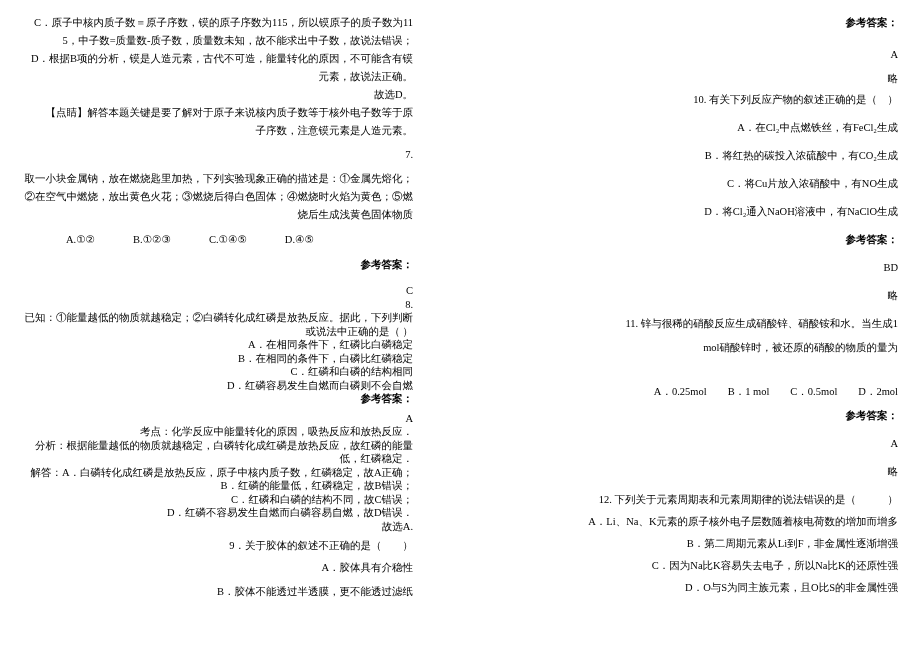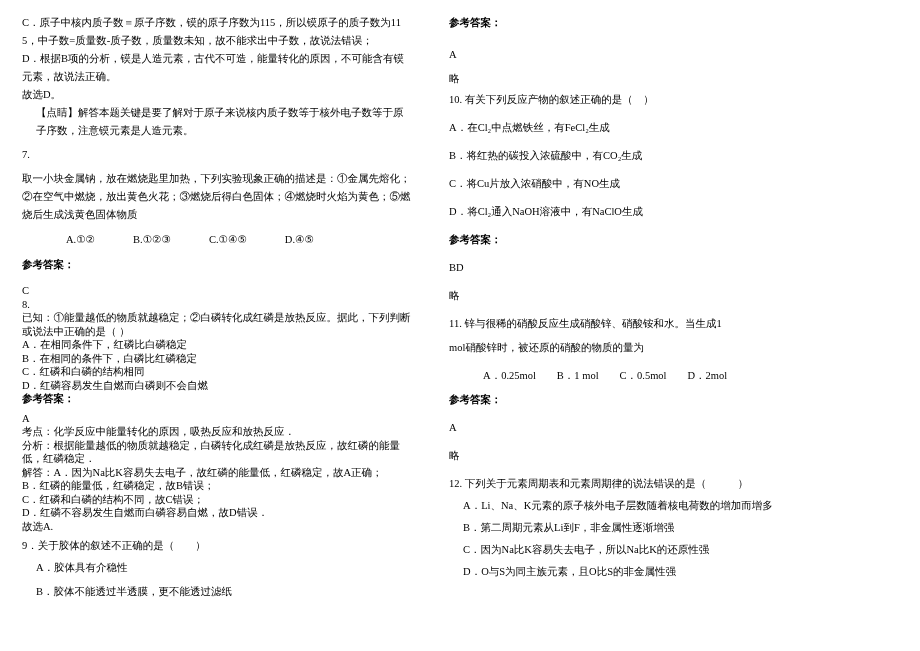--- a/index.html
+++ b/index.html
@@ -28,32 +28,34 @@
     padding-right: 18px;
   }
   .col-right {
     width: 468px;
     padding-left: 18px;
   }
   .line {
     line-height: 18px;
     white-space: pre-wrap;
     word-break: break-all;
+    text-align: right;
   }
   .tight {
     line-height: 13.5px;
   }
   .bold {
     font-weight: bold;
   }
   .indent1 {
     padding-left: 14px;
   }
   .indent2 {
     padding-left: 34px;
+    margin-top: 16px;
   }
   .choices {
     display: flex;
     padding-left: 44px;
     line-height: 20px;
   }
   .choices span {
     margin-right: 38px;
   }
   .spacer4 { height: 4px; }
@@ -96,21 +98,21 @@
     <div class="line tight">B．在相同的条件下，白磷比红磷稳定</div>
     <div class="line tight">C．红磷和白磷的结构相同</div>
     <div class="line tight">D．红磷容易发生自燃而白磷则不会自燃</div>
 
     <div class="line tight bold">参考答案：</div>
     <div class="spacer6"></div>
     <div class="line tight">A</div>
 
     <div class="line tight">考点：化学反应中能量转化的原因，吸热反应和放热反应．</div>
     <div class="line tight">分析：根据能量越低的物质就越稳定，白磷转化成红磷是放热反应，故红磷的能量低，红磷稳定．</div>
-    <div class="line tight">解答：A．因为Na比K容易失去电子，故红磷的能量低，红磷稳定，故A正确；</div>
+    <div class="line tight">解答：A．白磷转化成红磷是放热反应，原子中核内质子数，红磷稳定，故A正确；</div>
     <div class="line tight">B．红磷的能量低，红磷稳定，故B错误；</div>
     <div class="line tight">C．红磷和白磷的结构不同，故C错误；</div>
     <div class="line tight">D．红磷不容易发生自燃而白磷容易自燃，故D错误．</div>
     <div class="line tight">故选A.</div>
 
     <div class="spacer4"></div>
     <div class="line">9．关于胶体的叙述不正确的是（　　）</div>
     <div class="spacer4"></div>
     <div class="line indent1">A．胶体具有介稳性</div>
     <div class="spacer6"></div>

